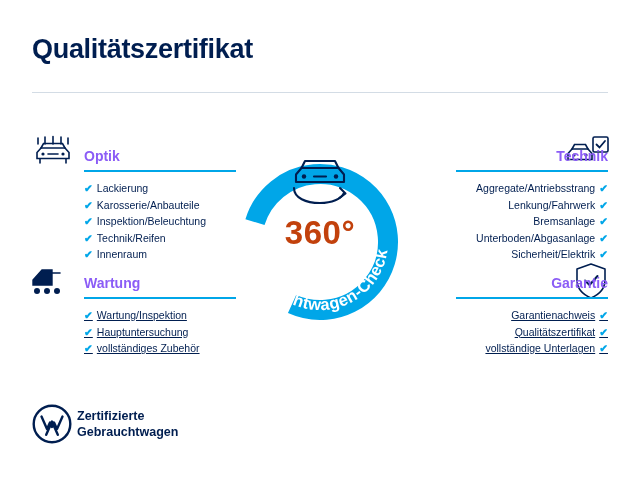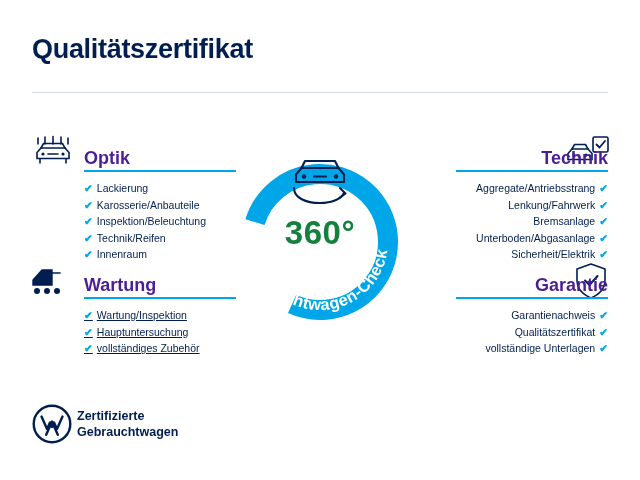--- a/index.html
+++ b/index.html
@@ -35,23 +35,23 @@
     position: absolute;
     left: 32px;
     top: 92px;
     width: 576px;
     height: 1px;
     background: #d3dce5;
   }
   
   .sec-head {
     position: absolute;
-    font-size: 18px;
-    font-weight: bold;
-    color: #4c1d95;
+    font-size: 14px;
+    font-weight: bold;
+    color: #8b5cf6;
   }
   .sec-rule {
     position: absolute;
     height: 2px;
     background: #00a6e8;
   }
   
   .list {
     position: absolute;
     font-size: 10.5px;
@@ -86,21 +86,21 @@
     width: 184px; height: 184px;
   }
   .deg {
     position: absolute;
     left: 0;
     top: 66px;
     width: 184px;
     text-align: center;
     font-size: 33px;
     font-weight: bold;
-    color: #15803d;
+    color: #c2410c;
     letter-spacing: 0.5px;
   }
   
   .icon {
     position: absolute;
   }
   
   .footer {
     position: absolute;
     left: 32px;
@@ -183,21 +183,21 @@
   </div>
 
   <div class="icon" style="left:573px; top:262px;">
     <svg width="36" height="38" viewBox="0 0 36 38" fill="none" stroke="#001e50" stroke-width="1.6" stroke-linecap="round" stroke-linejoin="round">
       <path d="M18 2 L32 7 L32 18 C32 27 25 33 18 36 C11 33 4 27 4 18 L4 7 Z"></path>
       <path d="M12 18.5 L16.5 23 L24.5 14" stroke-width="2"></path>
     </svg>
   </div>
   <div class="sec-head" style="right:32px; top:275px; text-align:right;">Garantie</div>
   <div class="sec-rule" style="right:32px; top:297px; width:152px;"></div>
-  <div class="list right" style="right:32px; top:307px;">
+  <div class="list right" style="right:32px; top:307px;text-decoration:underline;">
     <div class="row"><span>Garantienachweis</span><span class="chk">✔</span></div>
     <div class="row"><span>Qualitätszertifikat</span><span class="chk">✔</span></div>
     <div class="row"><span>vollständige Unterlagen</span><span class="chk">✔</span></div>
   </div>
 
   <div class="badge">
     <svg class="ring-text" viewBox="0 0 184 184">
       <defs>
         <path id="arcpath" d="M 24 94 A 68 68 0 1 0 160 94" fill="none"></path>
       </defs>

